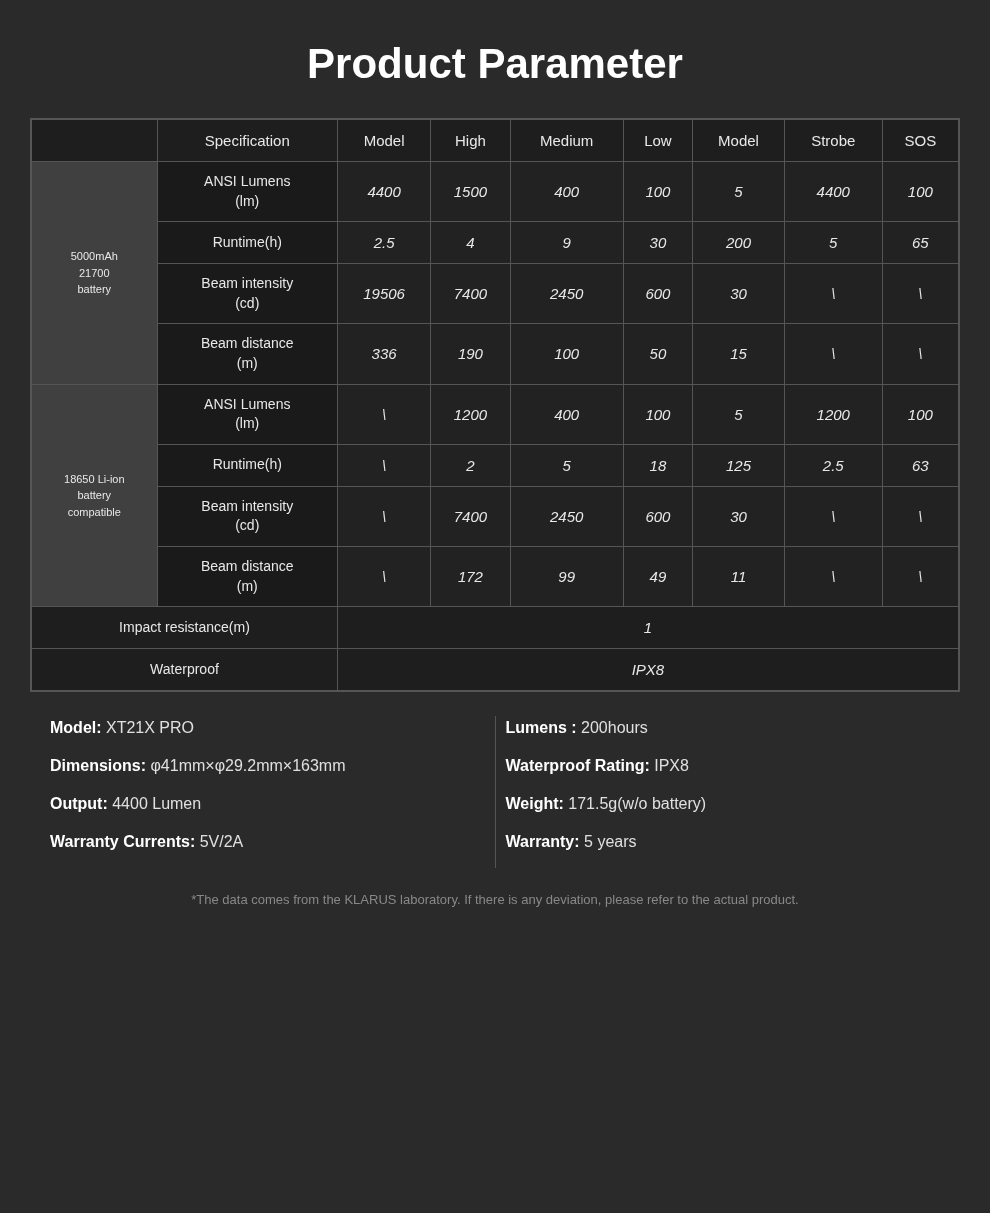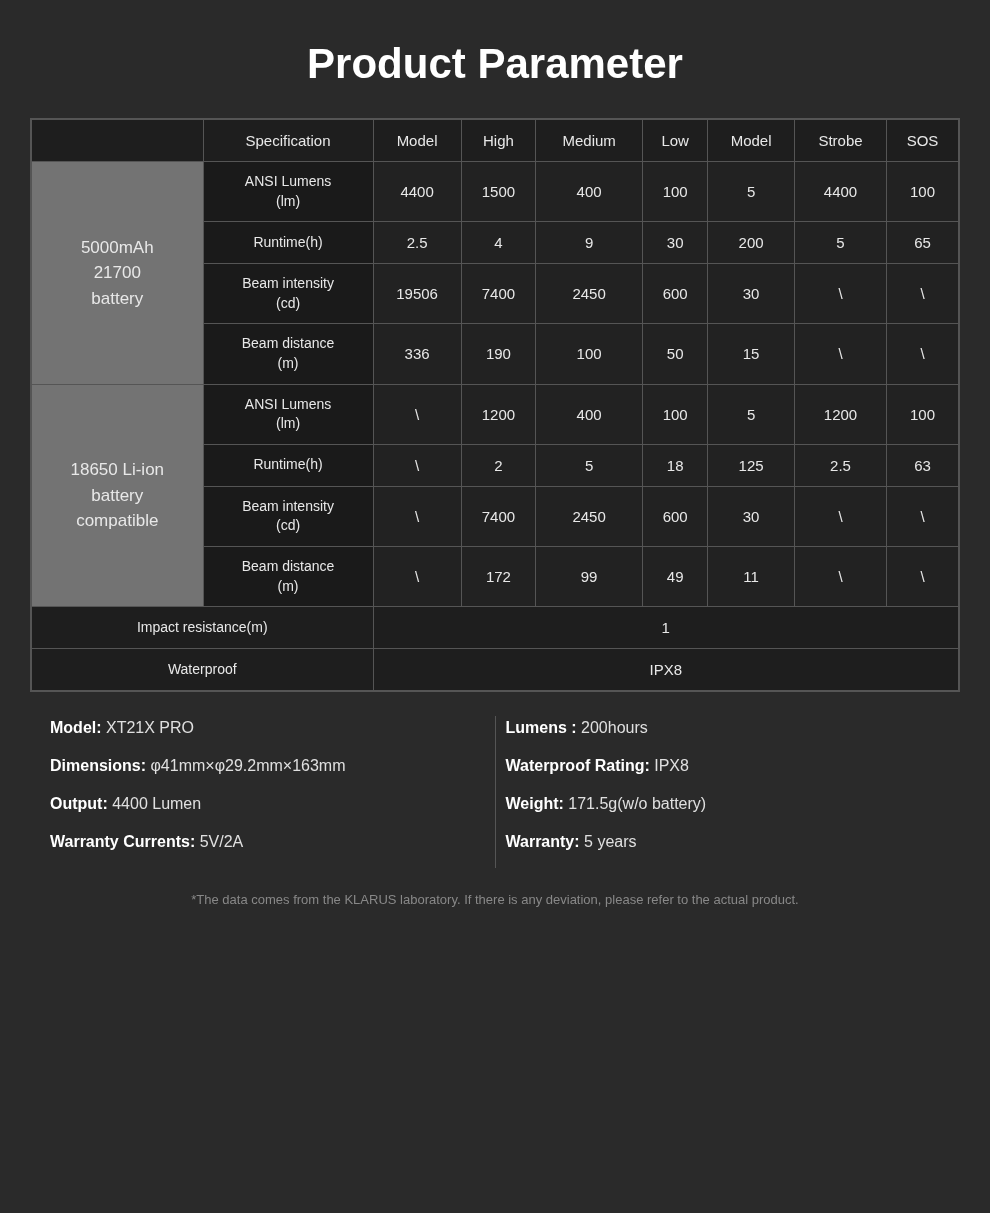--- a/index.html
+++ b/index.html
@@ -42,27 +42,28 @@
     .header-row th {
       background-color: #1e1e1e;
       font-size: 15px;
     }
     .spec-cell {
       background-color: #1a1a1a;
       font-size: 14px;
     }
     .data-cell {
       background-color: #222222;
+      font-style: italic;
     }
     .full-row td {
       background-color: #1e1e1e;
     }
     .battery-label {
-      background-color: #737373;
-      font-size: 17px;
+      background-color: #404040;
+      font-size: 11px;
       line-height: 1.5;
     }
     .specs-section {
       margin-top: 24px;
       display: flex;
       gap: 0;
       padding: 0 10px;
     }
     .specs-col {
       flex: 1;

